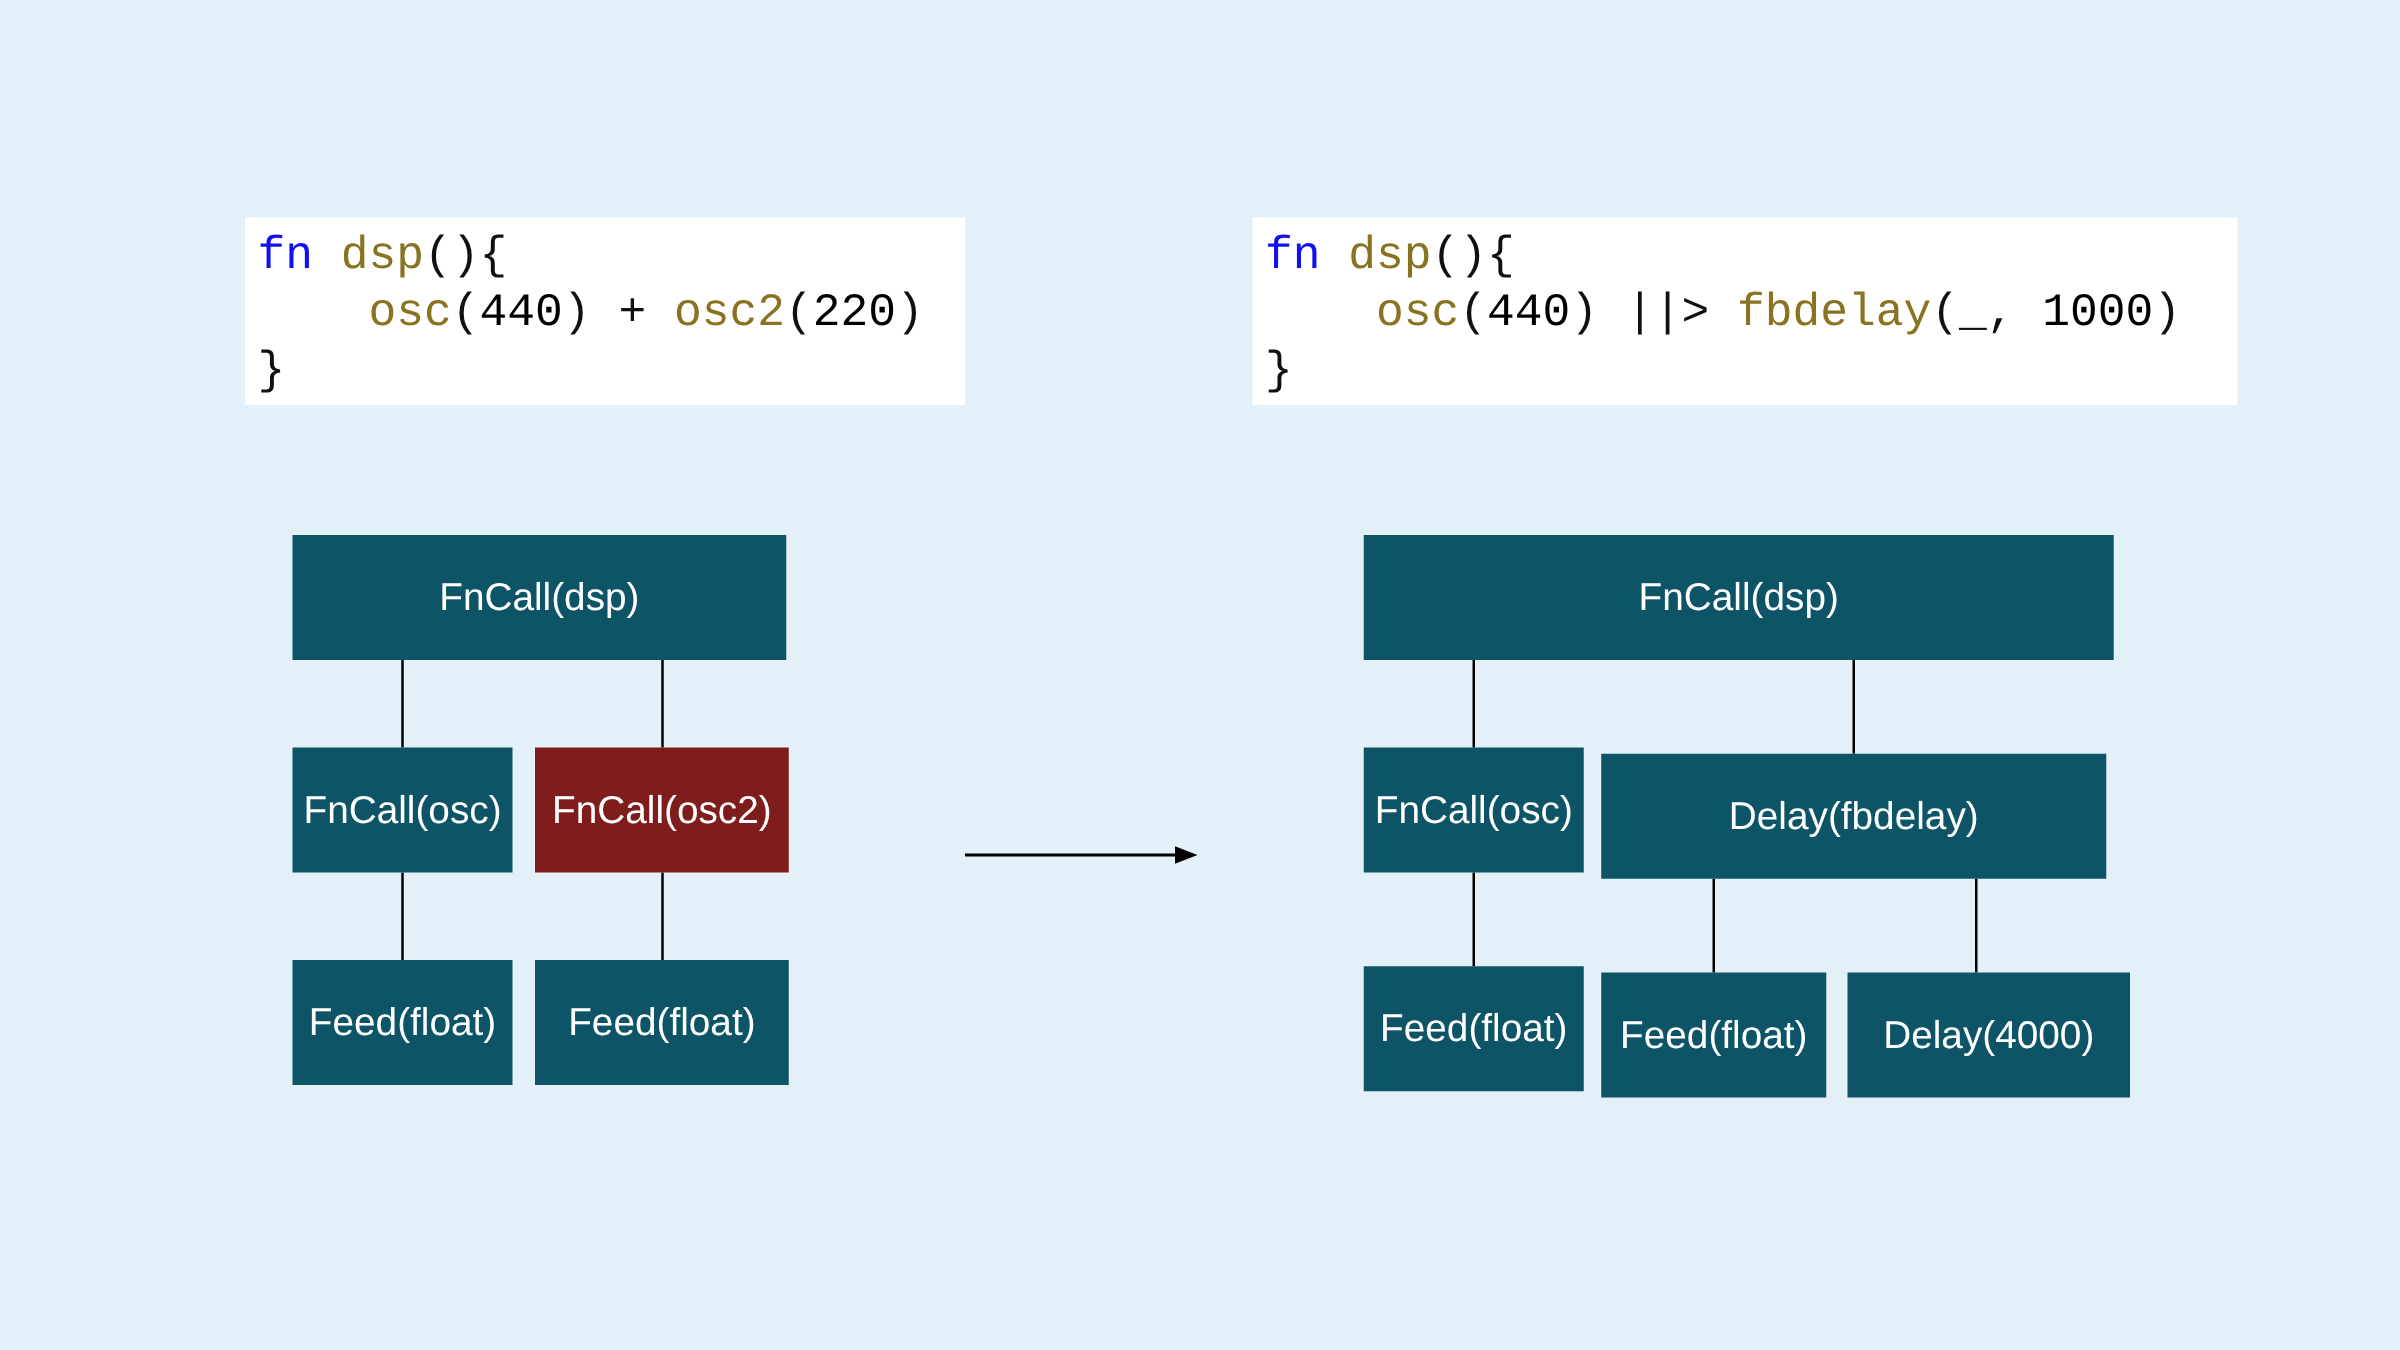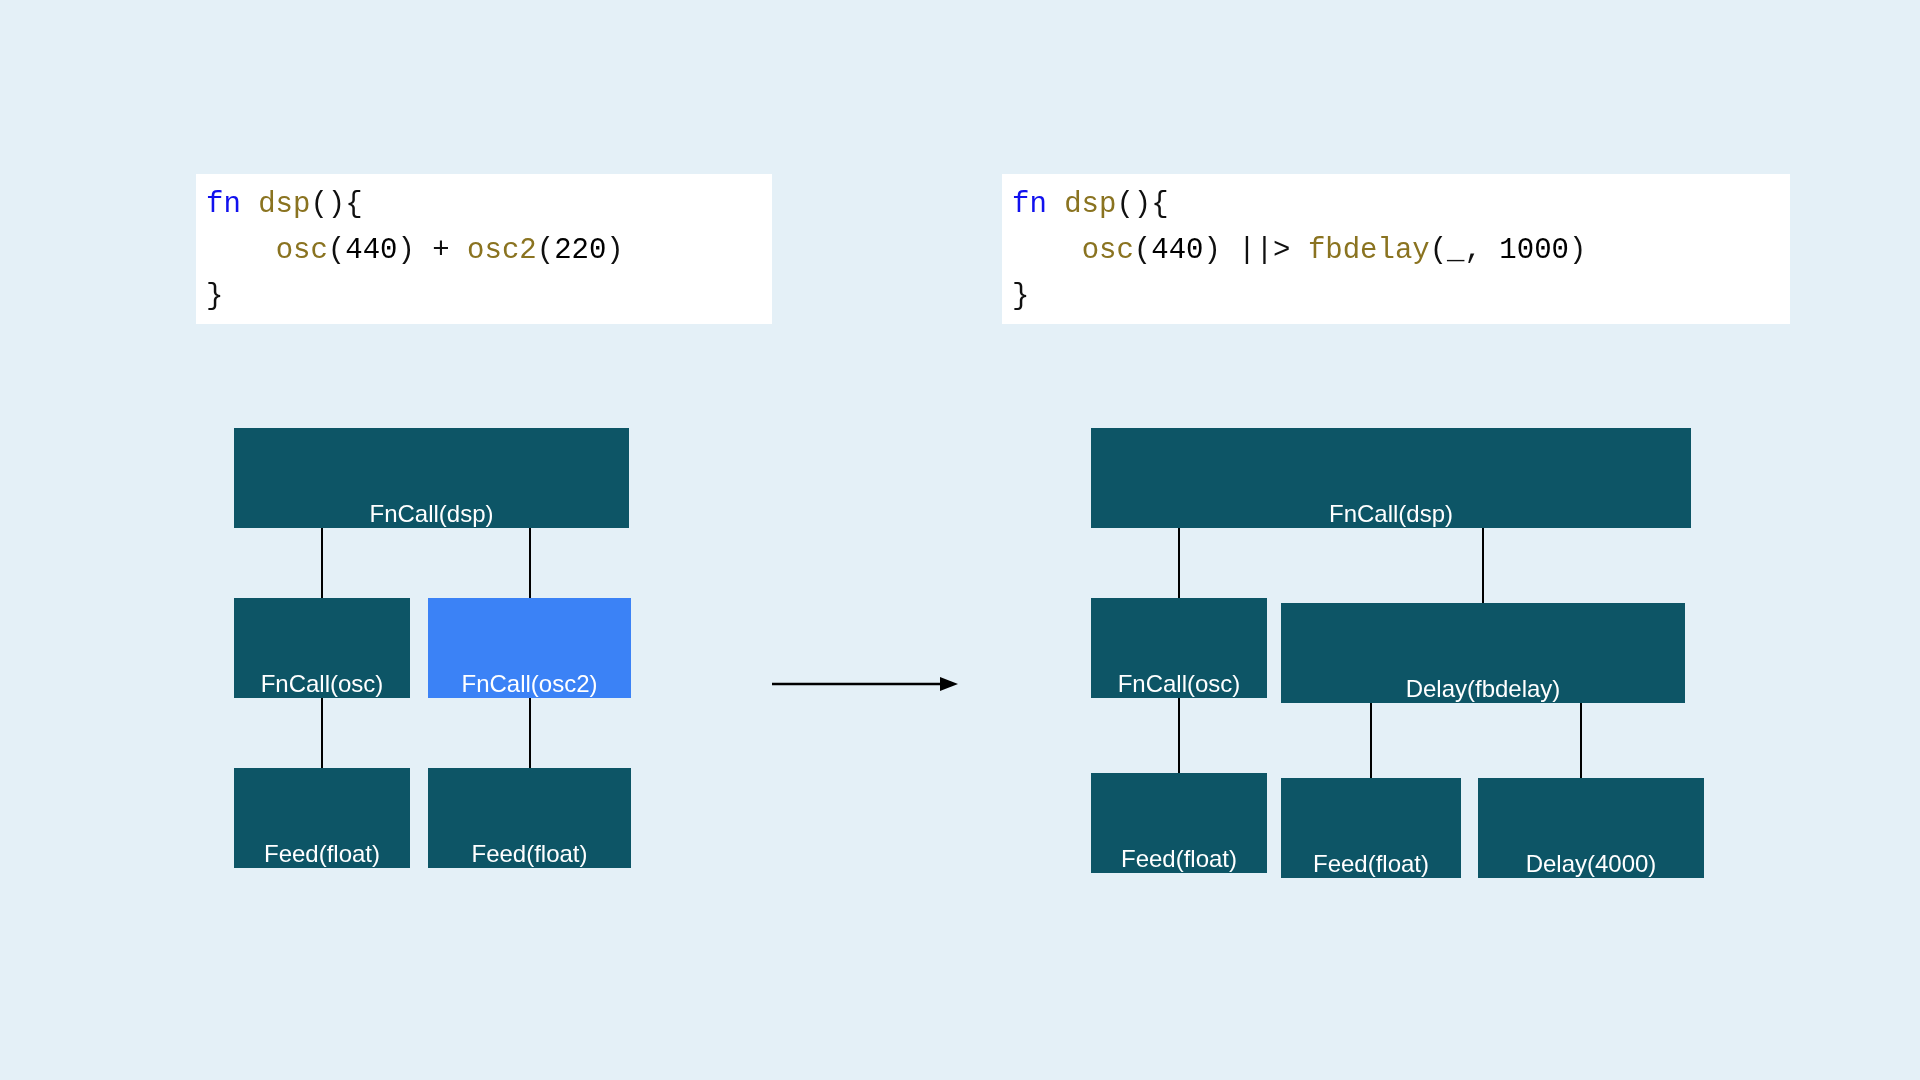--- a/index.html
+++ b/index.html
@@ -17,21 +17,21 @@
     position: relative;
     width: 1920px;
     height: 1080px;
   }
 
   
   .code-block {
     position: absolute;
     background: #ffffff;
     font-family: "Liberation Mono", monospace;
-    font-size: 29px;
+    font-size: 37px;
     line-height: 46px;
     white-space: pre;
     padding: 8px 10px 26px 10px;
     box-sizing: border-box;
     letter-spacing: 0px;
   }
   .code-line { display: block; height: 46px; }
   .tok-kw   { color: #1111ee; }
   .tok-id   { color: #8a7320; }
   .tok-num  { color: #000000; }
@@ -40,23 +40,23 @@
 
   #code-left  { left: 196px; top: 174px; width: 576px; height: 150px; }
   #code-right { left: 1002px; top: 174px; width: 788px; height: 150px; }
 
   
   .node {
     position: absolute;
     background: #0d5566;
     color: #ffffff;
     display: flex;
-    align-items: flex-end;
+    align-items: center;
     justify-content: center;
-    font-size: 24px;
+    font-size: 31px;
     font-family: "Liberation Sans", sans-serif;
     box-sizing: border-box;
     text-align: center;
     white-space: nowrap;
   }
 
   
   .edge {
     position: absolute;
     background: #000000;
@@ -85,21 +85,21 @@
       <div class="edge" style="left: 321px; top: 528px; height: 70px;"></div>
       <div class="edge" style="left: 529px; top: 528px; height: 70px;"></div>
       <div class="edge" style="left: 321px; top: 698px; height: 70px;"></div>
       <div class="edge" style="left: 529px; top: 698px; height: 70px;"></div>
       <div class="node" style="left: 234px; top: 428px; width: 395px; height: 100px; background: rgb(13, 85, 102); color: rgb(255, 255, 255);">
         <span>FnCall(dsp)</span>
       </div>
       <div class="node" style="left: 234px; top: 598px; width: 176px; height: 100px; background: rgb(13, 85, 102); color: rgb(255, 255, 255);">
         <span>FnCall(osc)</span>
       </div>
-      <div class="node" style="left: 428px; top: 598px; width: 203px; height: 100px; background: #3b82f6; color: rgb(255, 255, 255);">
+      <div class="node" style="left: 428px; top: 598px; width: 203px; height: 100px; background: #7f1d1d; color: rgb(255, 255, 255);">
         <span>FnCall(osc2)</span>
       </div>
       <div class="node" style="left: 234px; top: 768px; width: 176px; height: 100px; background: rgb(13, 85, 102); color: rgb(255, 255, 255);">
         <span>Feed(float)</span>
       </div>
       <div class="node" style="left: 428px; top: 768px; width: 203px; height: 100px; background: rgb(13, 85, 102); color: rgb(255, 255, 255);">
         <span>Feed(float)</span>
       </div>
     </div>
 

